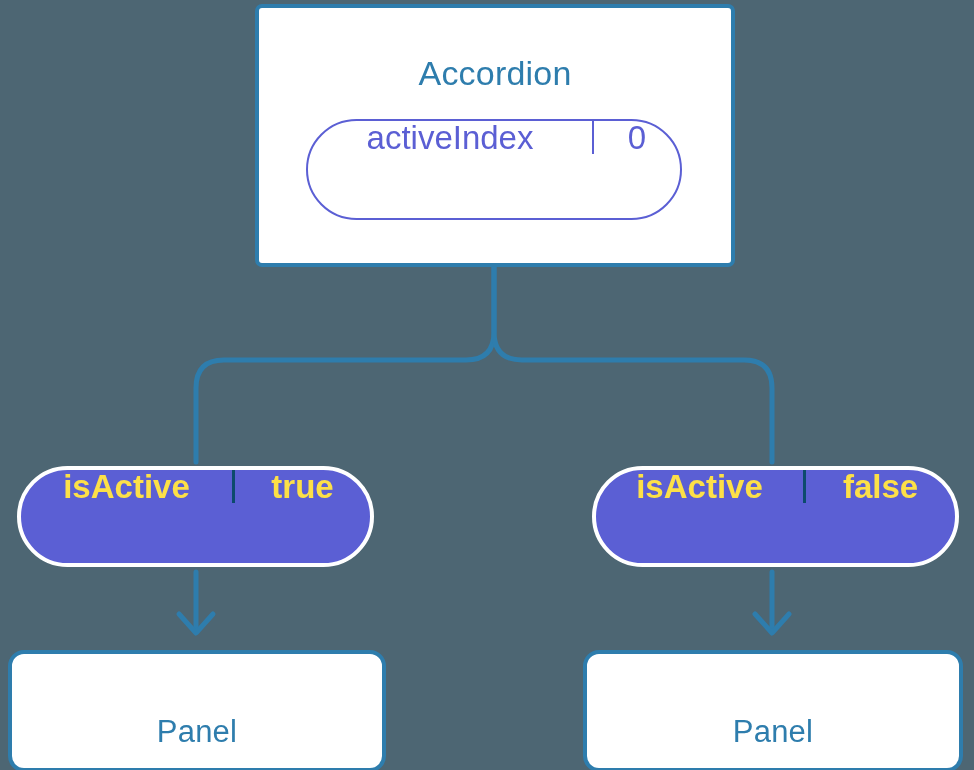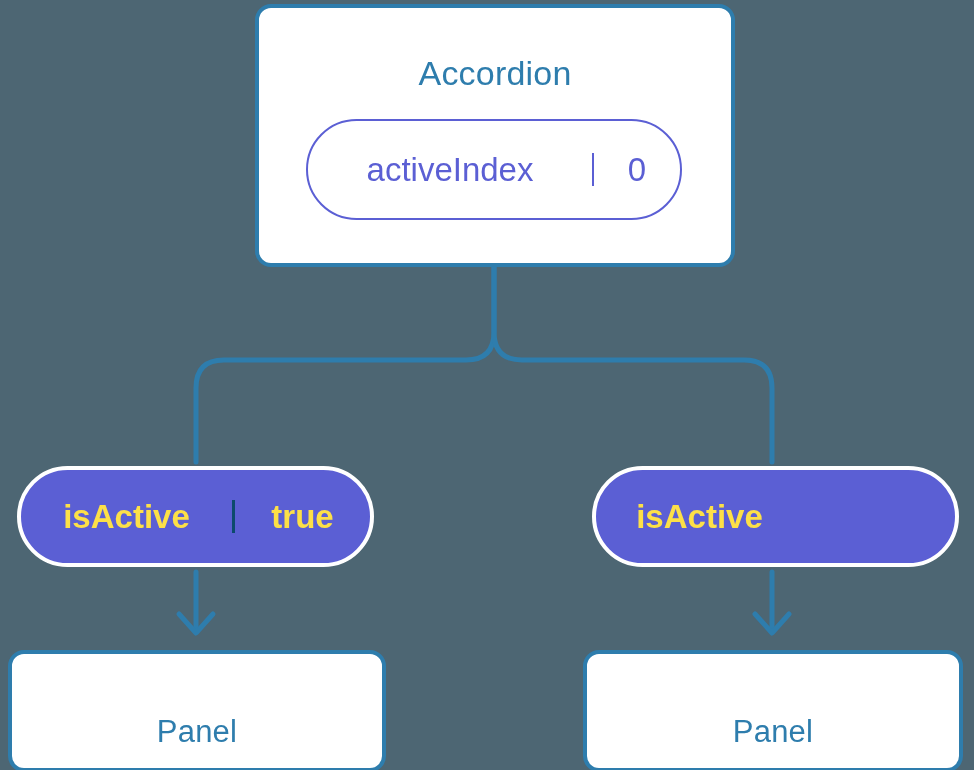--- a/index.html
+++ b/index.html
@@ -49,20 +49,21 @@
     letter-spacing: 0.2px;
     white-space: nowrap;
   }
 
   
   #accordion-card {
     left: 255px;
     top: 4px;
     width: 480px;
     height: 263px;
+    border-radius: 7px;
   }
   #accordion-card .card-title {
     margin-top: 48px;
   }
 
   
   .panel-card {
     height: 122px;
     top: 650px;
   }
@@ -71,21 +72,21 @@
   .panel-card .card-title {
     margin-top: 62px;
     font-size: 31px;
   }
 
   
   .pill {
     position: absolute;
     box-sizing: border-box;
     display: flex;
-    align-items: center;
+    align-items: flex-start;
     border-radius: 999px;
     overflow: hidden;
     z-index: 3;
   }
   .pill .pill-key,
   .pill .pill-val {
     display: flex;
     align-items: center;
     justify-content: center;
     white-space: nowrap;
@@ -176,19 +177,20 @@
     <div class="pill-key">isActive</div>
     <div class="pill-val">true</div>
   </div>
 
   <div class="card panel-card" id="panel-card-left">
     <div class="card-title">Panel</div>
   </div>
 
   <div class="pill pill-filled" id="prop-pill-right">
     <div class="pill-key">isActive</div>
+    <div class="pill-val">false</div>
   </div>
 
   <div class="card panel-card" id="panel-card-right">
     <div class="card-title">Panel</div>
   </div>
 
 </div>
 
 </body></html>

